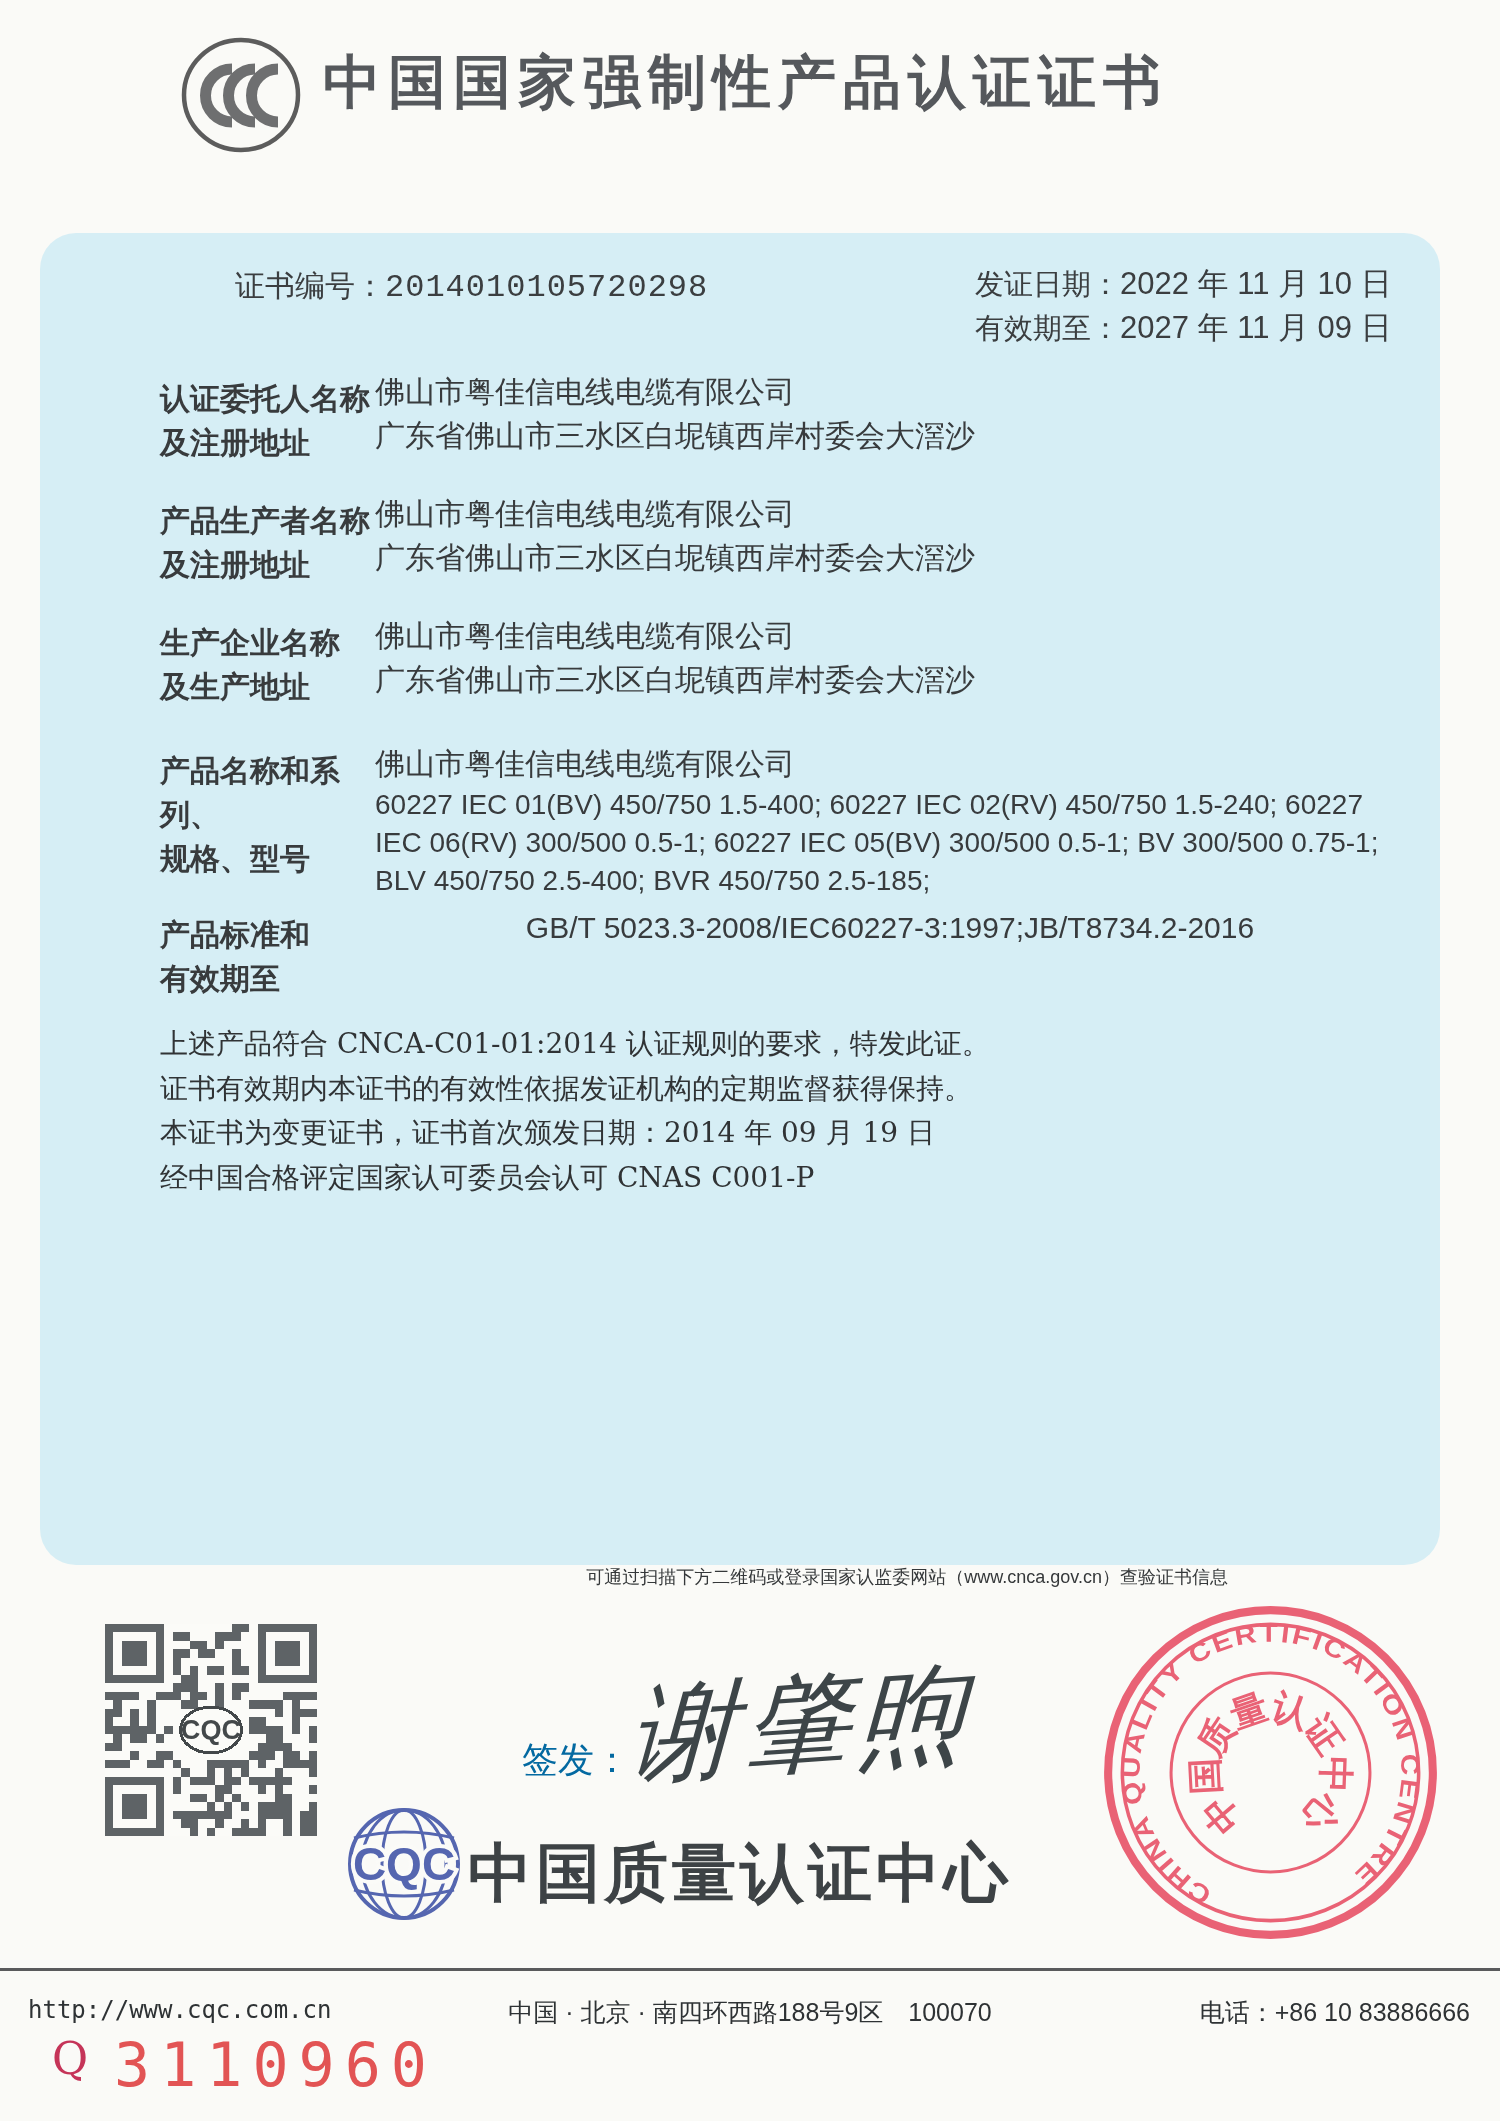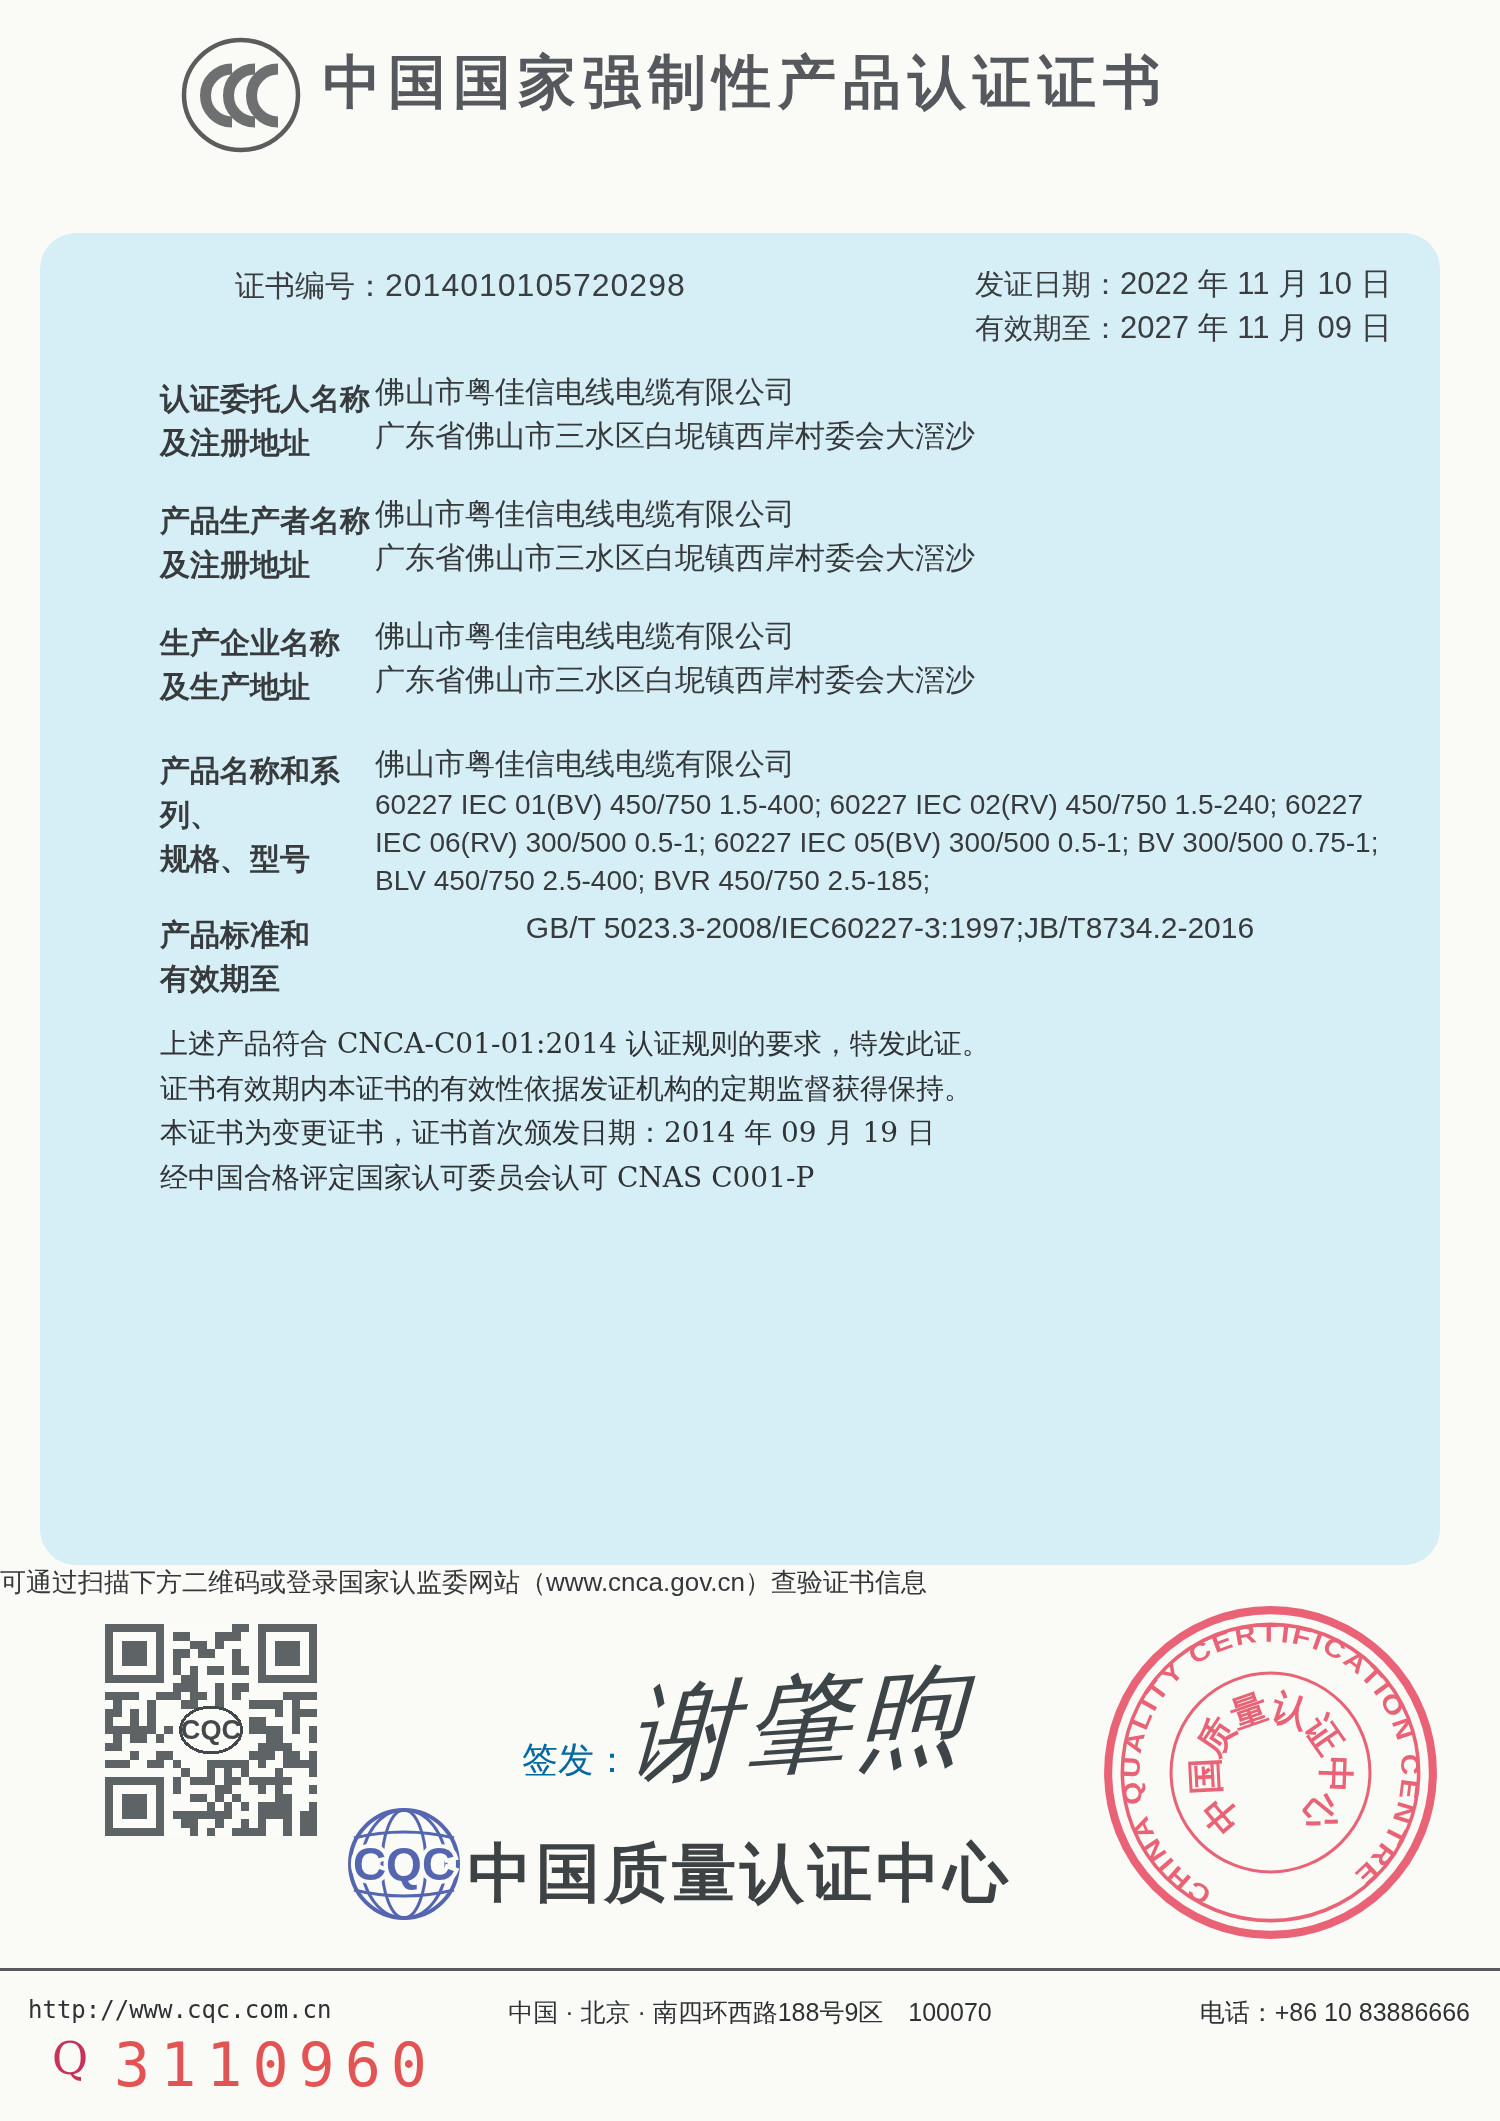--- a/index.html
+++ b/index.html
@@ -33,21 +33,21 @@
 
   .field-label{font-size:30px;font-weight:bold;line-height:44px;color:#383b3d;margin-top:7px;}
   .field-value{font-size:30px;line-height:44px;color:#383b3d;}
   .lab{left:160px;width:230px;}
   .val{left:375px;width:1030px;}
 
   .models{font-size:28px;line-height:38px;width:1020px;color:#383b3d;}
 
   .paras{left:160px;top:1022px;font-size:28px;line-height:44.5px;color:#303335;
          font-family:"DejaVu Serif",serif;}
-  .note{left:0;top:1565px;width:1228px;text-align:left;font-size:26px;color:#35383a;}
+  .note{left:0;top:1565px;width:1228px;text-align:right;font-size:18px;color:#35383a;}
 
   
   .qr{left:105px;top:1624px;}
   .signoff-label{left:522px;top:1736px;font-size:36px;font-family:"DejaVu Serif",serif;color:#0369a1;}
   .signature{
     left:628px;top:1652px;font-size:108px;color:#3d4548;
     font-family:"DejaVu Serif",serif;font-style:italic;
     transform:rotate(-4deg) skewX(-6deg);letter-spacing:6px;
   }
   .cqc-logo{left:346px;top:1806px;}
@@ -77,21 +77,21 @@
       <path d="M 75 33 A 26 26 0 1 0 75 86"></path>
       <path d="M 98 33 A 26 26 0 1 0 98 86"></path>
     </g>
   </svg>
 </div>
 <div class="abs hdr-title">中国国家强制性产品认证证书</div>
 
 <div class="abs panel"></div>
 
 <div class="abs cert-no-row kai">
-  <span>证书编号：</span><span class="num" style="font-family:Liberation Sans, sans-serif;">2014010105720298</span>
+  <span>证书编号：</span><span class="num" style="font-family:Liberation Mono, monospace;">2014010105720298</span>
 </div>
 
 <div class="abs date-block">
   <div><span class="kai">发证日期：</span><span class="v">2022 年 11 月 10 日</span></div>
   <div><span class="kai">有效期至：</span><span class="v">2027 年 11 月 09 日</span></div>
 </div>
 
 <div class="abs lab field-label" style="top:370px;">
   <div>认证委托人名称</div>
   <div>及注册地址</div>

